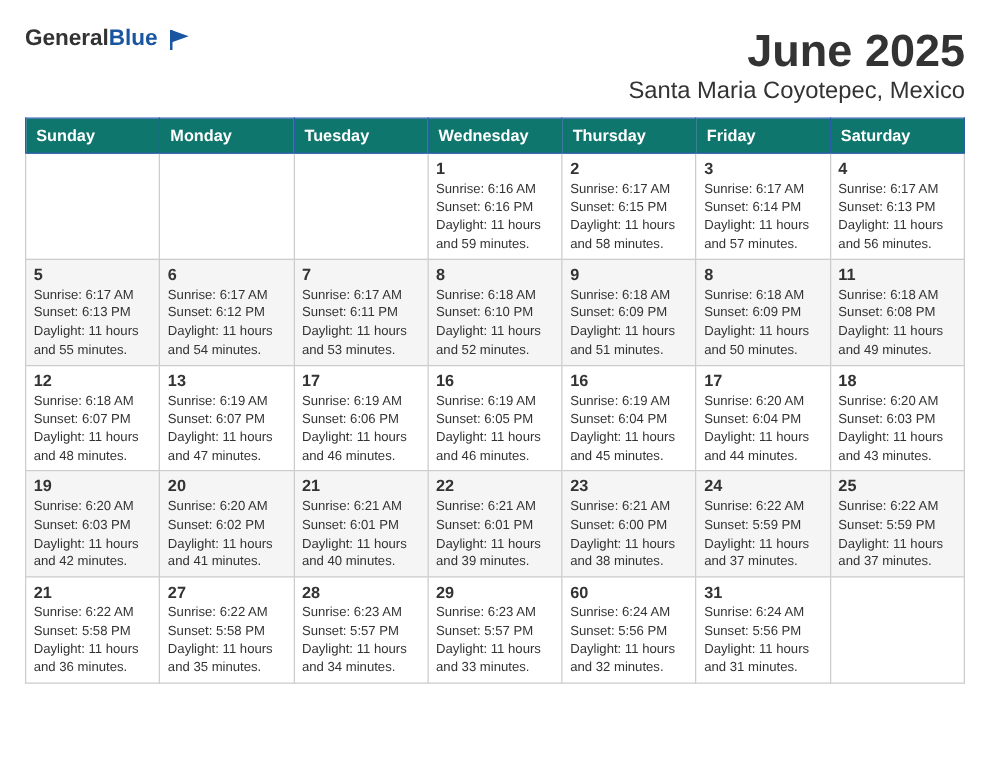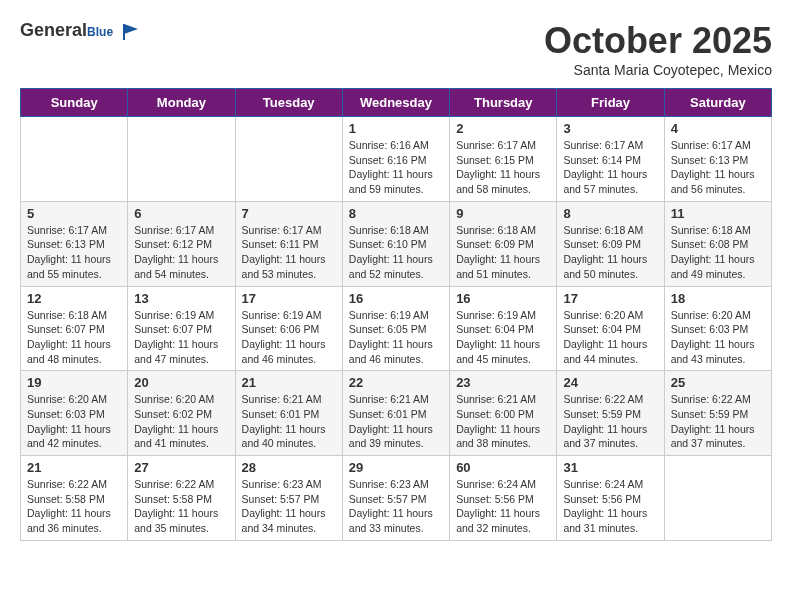--- a/index.html
+++ b/index.html
@@ -22,32 +22,32 @@
     }
     .title-block {
       text-align: right;
     }
     .month-title {
       font-size: 36px;
       font-weight: bold;
       color: #333;
     }
     .location-title {
-      font-size: 14px;
+      font-size: 19px;
       color: #333;
     }
     .calendar {
       width: 100%;
       border-collapse: collapse;
       border: 1px solid #ccc;
     }
     .calendar th {
-      background-color: #701a75;
+      background-color: #0f766e;
       color: #fff;
-      text-align: center;
+      text-align: left;
       padding: 6px 8px;
       font-size: 13px;
       border: 1px solid #2a5caa;
     }
     .calendar td {
       vertical-align: top;
       padding: 4px 6px;
       border: 1px solid #ccc;
       width: calc(100% / 7);
       min-height: 80px;
@@ -74,31 +74,31 @@
       background: #f9f9f9;
     }
   </style>
 </head>
 <body>
 
 <div class="header">
   <div class="logo">
     <div>
       <span>
-        <span style="font-size:18px;font-weight:bold;color:#333;margin-top:14px;">General</span><span style="font-size:12px;font-weight:bold;color:#1a56a0;">Blue</span>
+        <span style="font-size:18px;font-weight:bold;color:#333;margin-top:14px;">General</span><span style="font-size:18px;font-weight:bold;color:#1a56a0;">Blue</span>
       </span>
       
       <svg width="22" height="22" viewBox="0 0 22 22" style="vertical-align:middle;margin-left:2px;">
         <polygon points="4,3 18,8 4,13" fill="#1a56a0"></polygon>
         <rect x="3" y="3" width="2" height="16" fill="#1a56a0"></rect>
       </svg>
     </div>
   </div>
   <div class="title-block">
-    <div class="month-title">October 2025</div>
+    <div class="month-title">June 2025</div>
     <div class="location-title">Santa Maria Coyotepec, Mexico</div>
   </div>
 </div>
 
 <table class="calendar">
   <thead>
     <tr>
     <th>Sunday</th>
         <th>Monday</th>
         <th>Tuesday</th>

